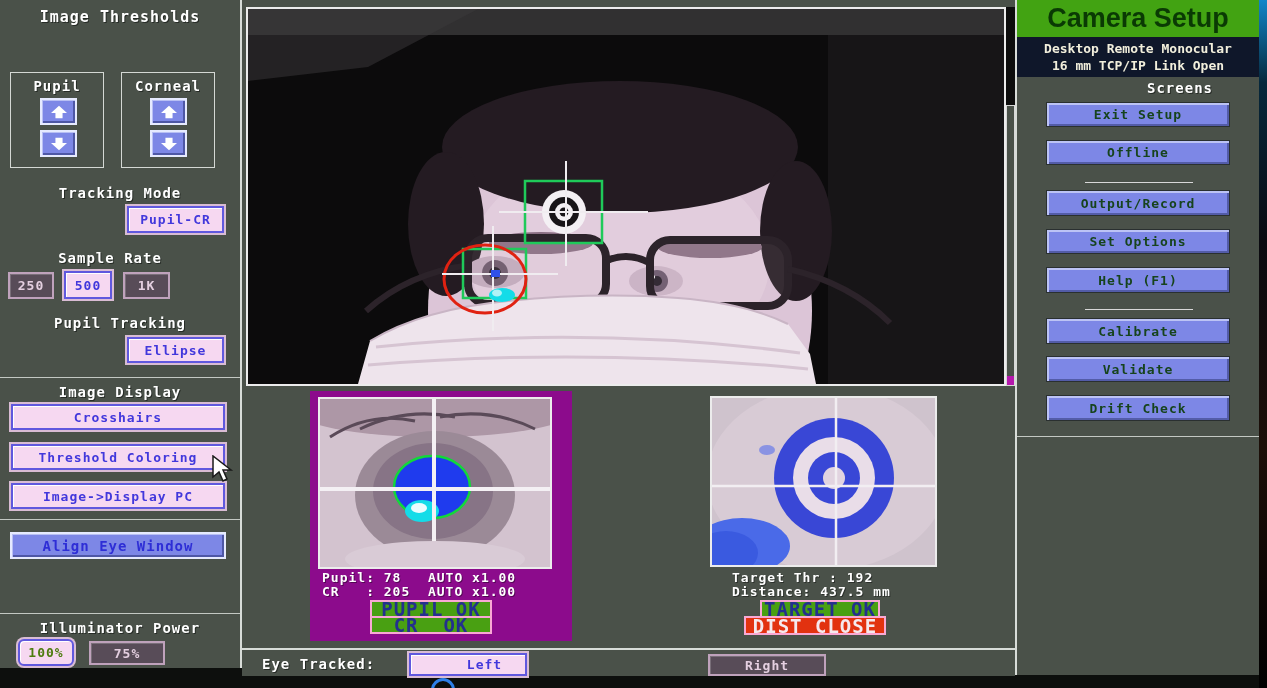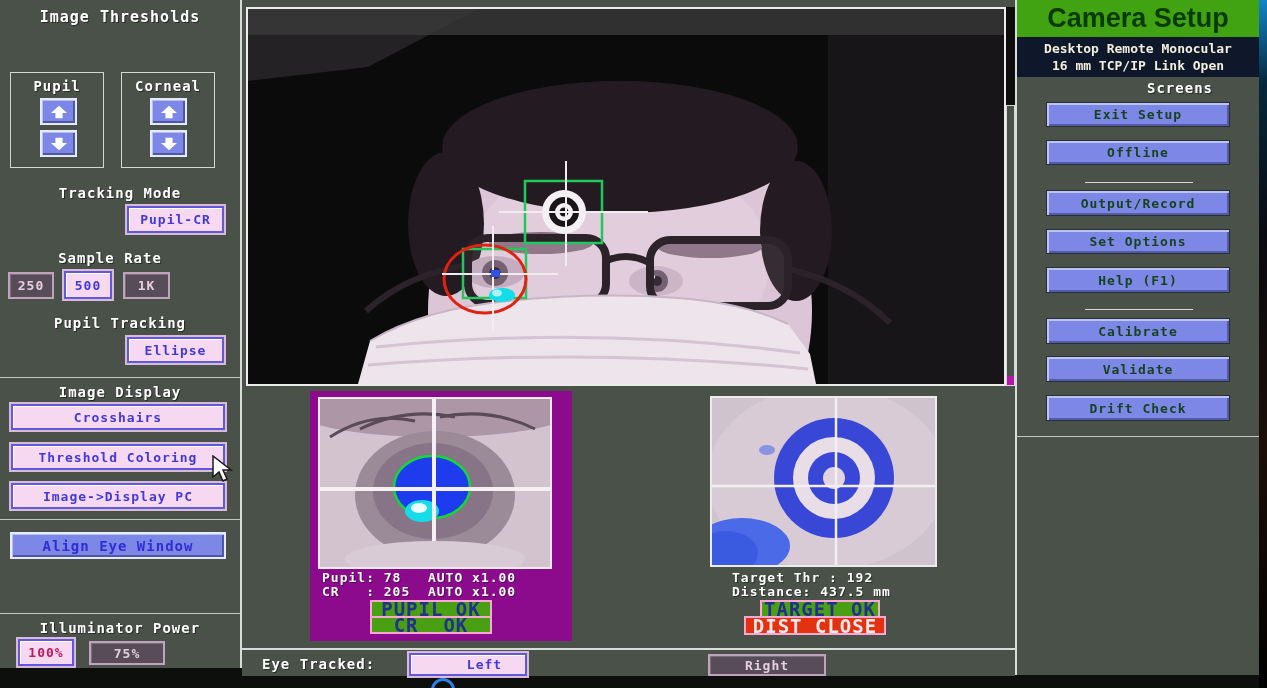--- a/index.html
+++ b/index.html
@@ -108,21 +108,21 @@
   <div class="btn btn-pink" style="left:11px;top:444px;width:214px;height:26px;">Threshold Coloring</div>
   <div class="btn btn-pink" style="left:11px;top:483px;width:214px;height:26px;">Image-&gt;Display PC</div>
 
   <div class="hdiv" style="left:0;top:519px;width:240px;"></div>
 
   <div class="btn btn-align" style="left:10px;top:532px;width:216px;height:27px;">Align Eye Window</div>
 
   <div class="hdiv" style="left:0;top:613px;width:240px;"></div>
 
   <div class="lbl" style="left:20px;top:620px;width:200px;text-align:center;">Illuminator Power</div>
-  <div class="btn btn-pink" style="left:18px;top:639px;width:56px;height:27px;color:#be185d;">100%</div>
+  <div class="btn btn-pink" style="left:18px;top:639px;width:56px;height:27px;color:#4d7c0f;border-radius:6px;">100%</div>
   <div class="btn btn-dim" style="left:89px;top:641px;width:76px;height:24px;">75%</div>
 
   <div style="position:absolute;left:211px;top:455px;z-index:50;">
     <svg width="24" height="28" viewBox="0 0 24 28">
       <polygon points="2,1 2,22 8,17 12,26 16,24 12,15 20,15" fill="#ffffff" stroke="#1a1a1a" stroke-width="1.5"></polygon>
     </svg>
   </div>
 
   <div class="panel" style="left:242px;top:0;width:773px;height:676px;"></div>
 

